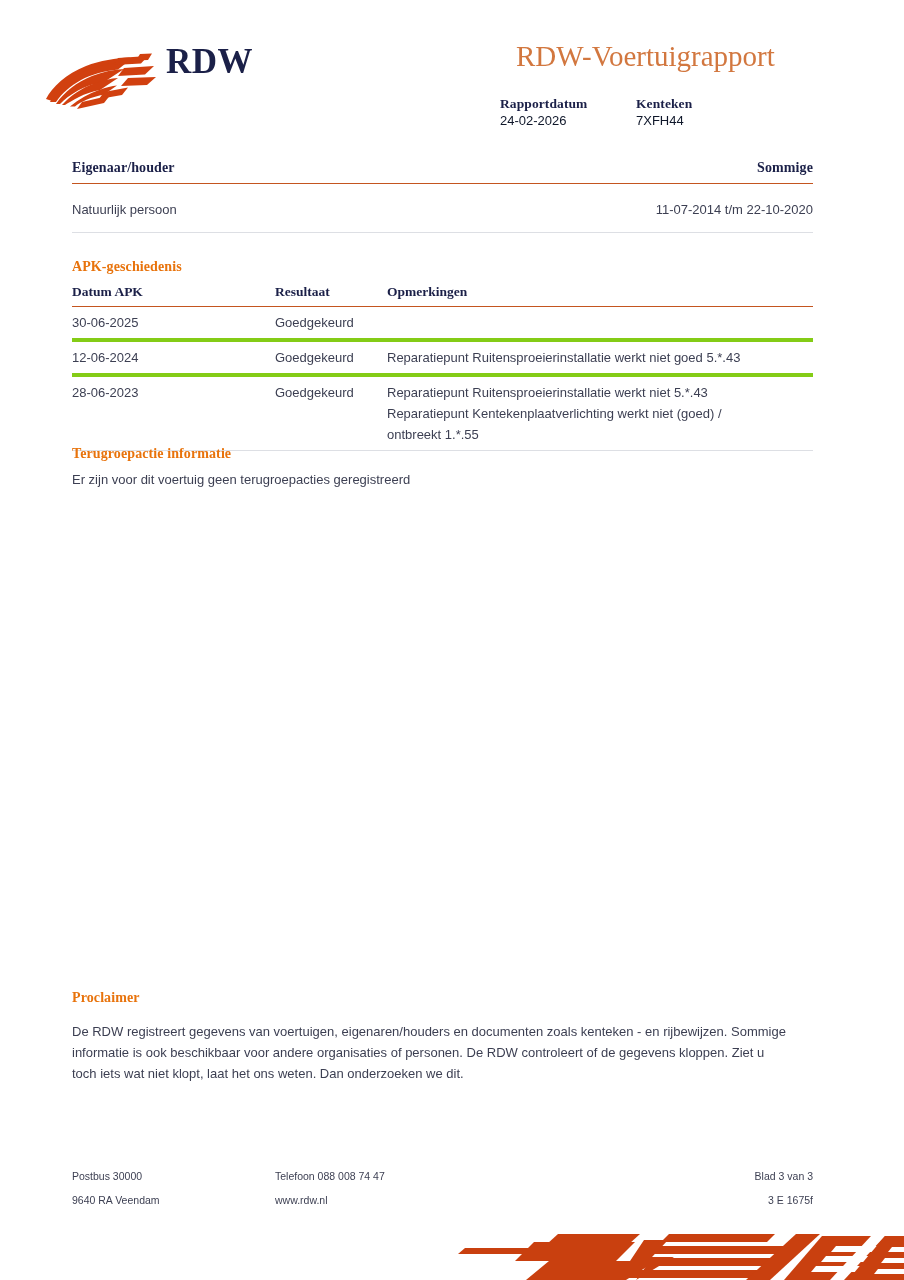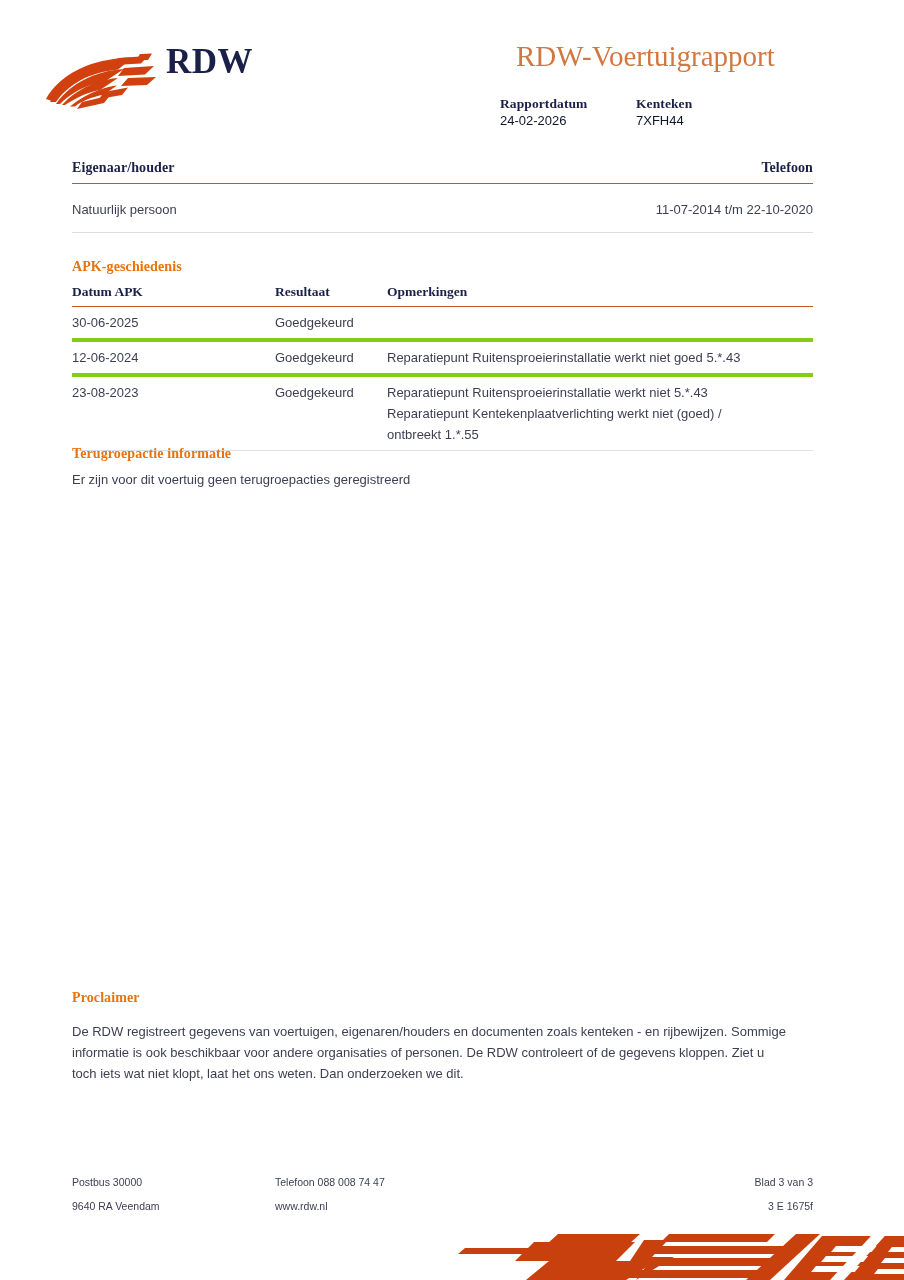--- a/index.html
+++ b/index.html
@@ -215,21 +215,21 @@
     position: absolute;
     left: 72px;
     top: 1170px;
     width: 741px;
     font-family: "Liberation Sans", sans-serif;
     font-size: 10.5px;
     color: #3c3f52;
   }
   .footer-row {
     display: flex;
-    align-items: center;
+    align-items: flex-start;
     height: 24px;
   }
   .f-col1 { width: 203px; }
   .f-col2 { flex: 1; }
   .f-col3 { text-align: right; white-space: nowrap; }
 
   
   .bottom-graphic {
     position: absolute;
     left: 430px;
@@ -284,21 +284,21 @@
       </div><div class="meta-col">
         <div class="meta-label">Kenteken</div>
         <div class="meta-value">7XFH44</div>
       </div>
     </div>
   </div>
 
   <div class="owner-block">
     <div class="owner-head-row">
       <div class="sec-head-serif">Eigenaar/houder</div>
-      <div class="sec-head-serif">Telefoon</div>
+      <div class="sec-head-serif">Sommige</div>
     </div>
     <div class="rule-orange"></div>
     <div class="owner-body-row">
       <div class="body-text">Natuurlijk persoon</div>
       <div class="body-text">11-07-2014 t/m 22-10-2020</div>
     </div>
     <div class="rule-gray"></div>
   </div>
 
   <div class="apk-block">
@@ -324,21 +324,21 @@
           <td></td>
         </tr>
         <tr>
           <td>12-06-2024</td>
           <td>Goedgekeurd</td>
           <td>
             <span class="remark-line">Reparatiepunt Ruitensproeierinstallatie werkt niet goed 5.*.43</span>
           </td>
         </tr>
         <tr>
-          <td>23-08-2023</td>
+          <td>28-06-2023</td>
           <td>Goedgekeurd</td>
           <td>
             <span class="remark-line">Reparatiepunt Ruitensproeierinstallatie werkt niet 5.*.43</span>
             <span class="remark-line">Reparatiepunt Kentekenplaatverlichting werkt niet (goed) /</span>
             <span class="remark-line">ontbreekt 1.*.55</span>
           </td>
         </tr>
       </tbody>
     </table>
   </div>

